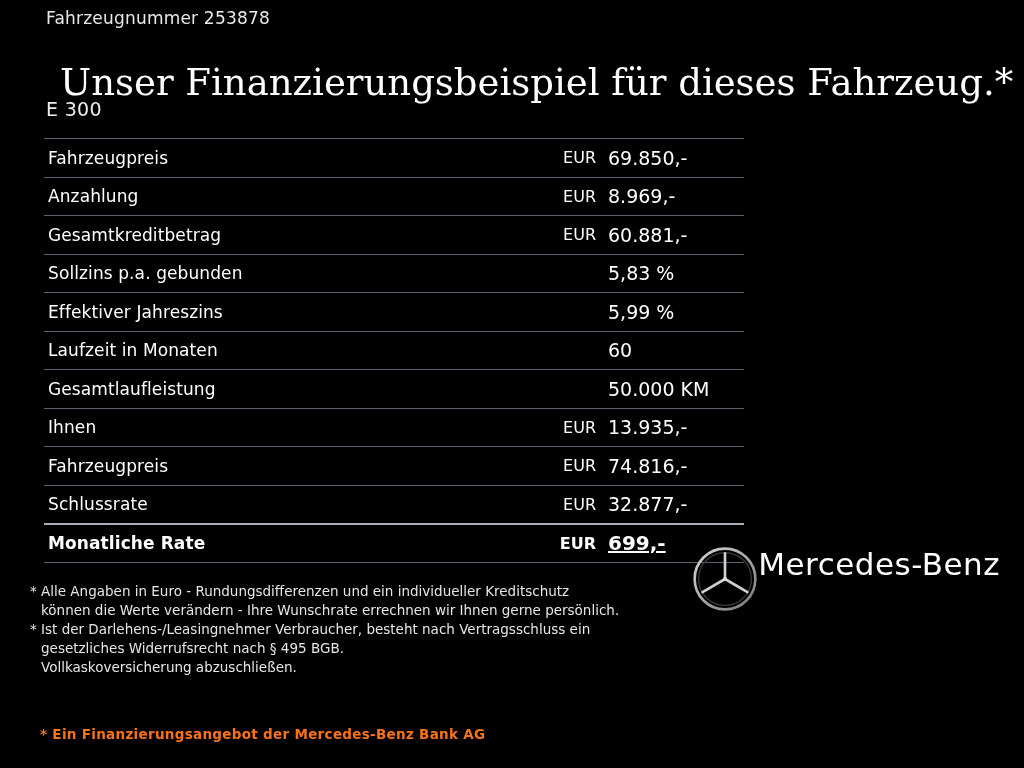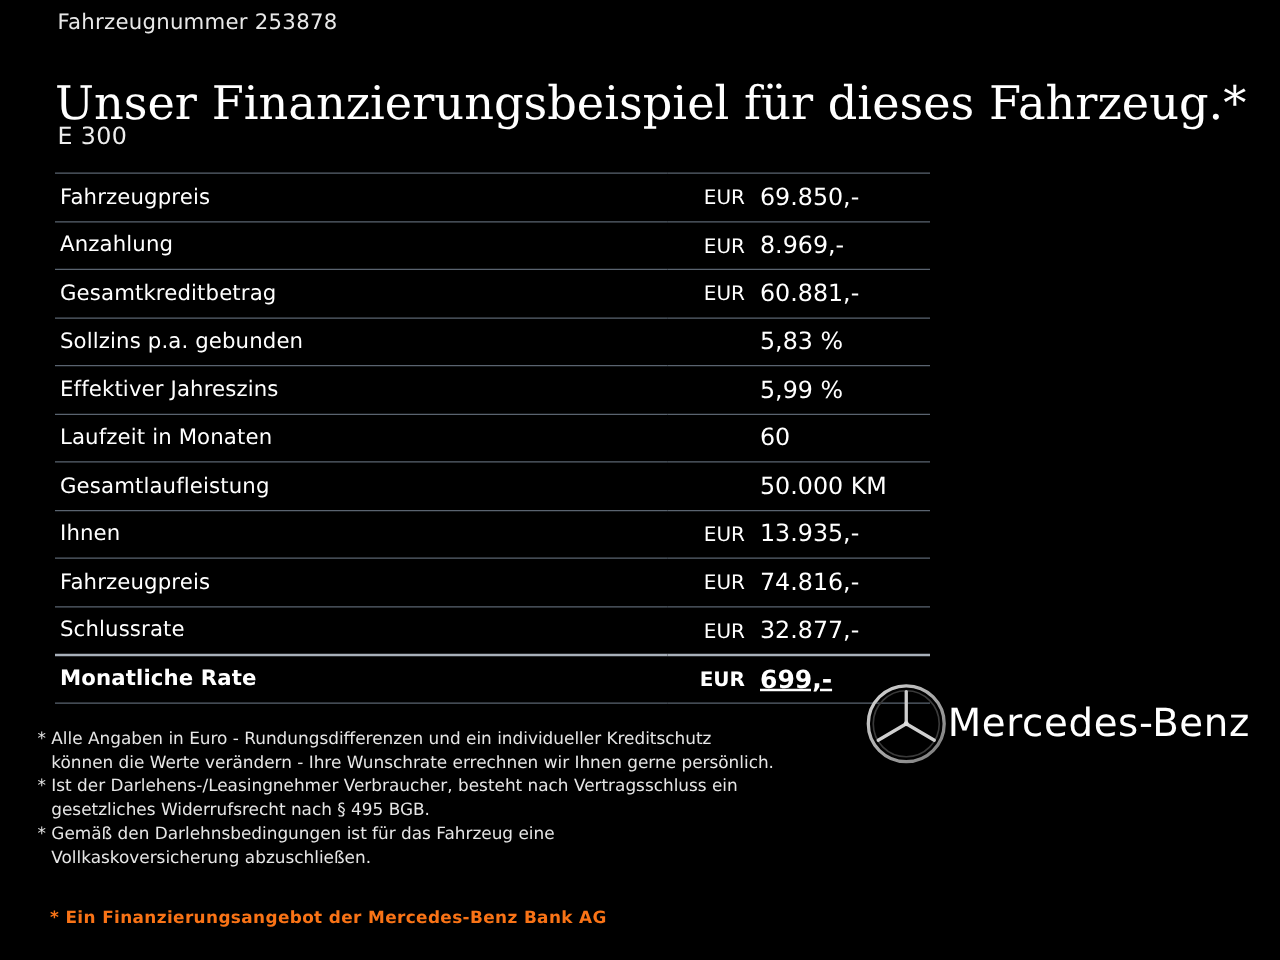--- a/index.html
+++ b/index.html
@@ -25,21 +25,21 @@
   .vehicle-number {
     position: absolute;
     left: 46px;
     top: 8px;
     font-size: 17px;
     color: #e8e8e8;
     letter-spacing: 0.2px;
   }
   .main-title {
     position: absolute;
-    left: 44px;
+    left: 60px;
     top: 36px;
     font-family: "DejaVu Serif", serif;
     font-size: 37px;
     font-weight: 400;
     color: #ffffff;
     letter-spacing: 0px;
     white-space: nowrap;
   }
   .model-name {
     position: absolute;
@@ -124,21 +124,21 @@
     font-size: 13.5px;
     font-weight: bold;
     color: #f97316;
     letter-spacing: 0.3px;
   }
   .brand {
     position: absolute;
     right: 24px;
     bottom: 28px;
     display: flex;
-    align-items: center;
+    align-items: flex-start;
   }
   .brand-text {
     font-size: 31px;
     color: #ffffff;
     letter-spacing: 0.5px;
     font-family: "DejaVu Sans", sans-serif;
   }
   .star-wrap {
     width: 66px;
     height: 66px;
@@ -218,21 +218,20 @@
   <div class="footnotes">
     <p>
       <span>* Alle Angaben in Euro - Rundungsdifferenzen und ein individueller Kreditschutz</span>
       <span class="indent">können die Werte verändern - Ihre Wunschrate errechnen wir Ihnen gerne persönlich.</span>
     </p>
     <p>
       <span>* Ist der Darlehens-/Leasingnehmer Verbraucher, besteht nach Vertragsschluss ein</span>
       <span class="indent">gesetzliches Widerrufsrecht nach § 495 BGB.</span>
     </p>
     <p>
-      <span>* Gemäß den Darlehnsbedingungen ist für das Fahrzeug eine</span>
       <span class="indent">Vollkaskoversicherung abzuschließen.</span>
     </p>
   </div>
 
   <div class="footnote-bold">* Ein Finanzierungsangebot der Mercedes-Benz Bank AG</div>
 
   <div class="brand">
     <span class="star-wrap">
       <svg viewBox="0 0 100 100" width="66" height="66" aria-hidden="true">
         <defs>

